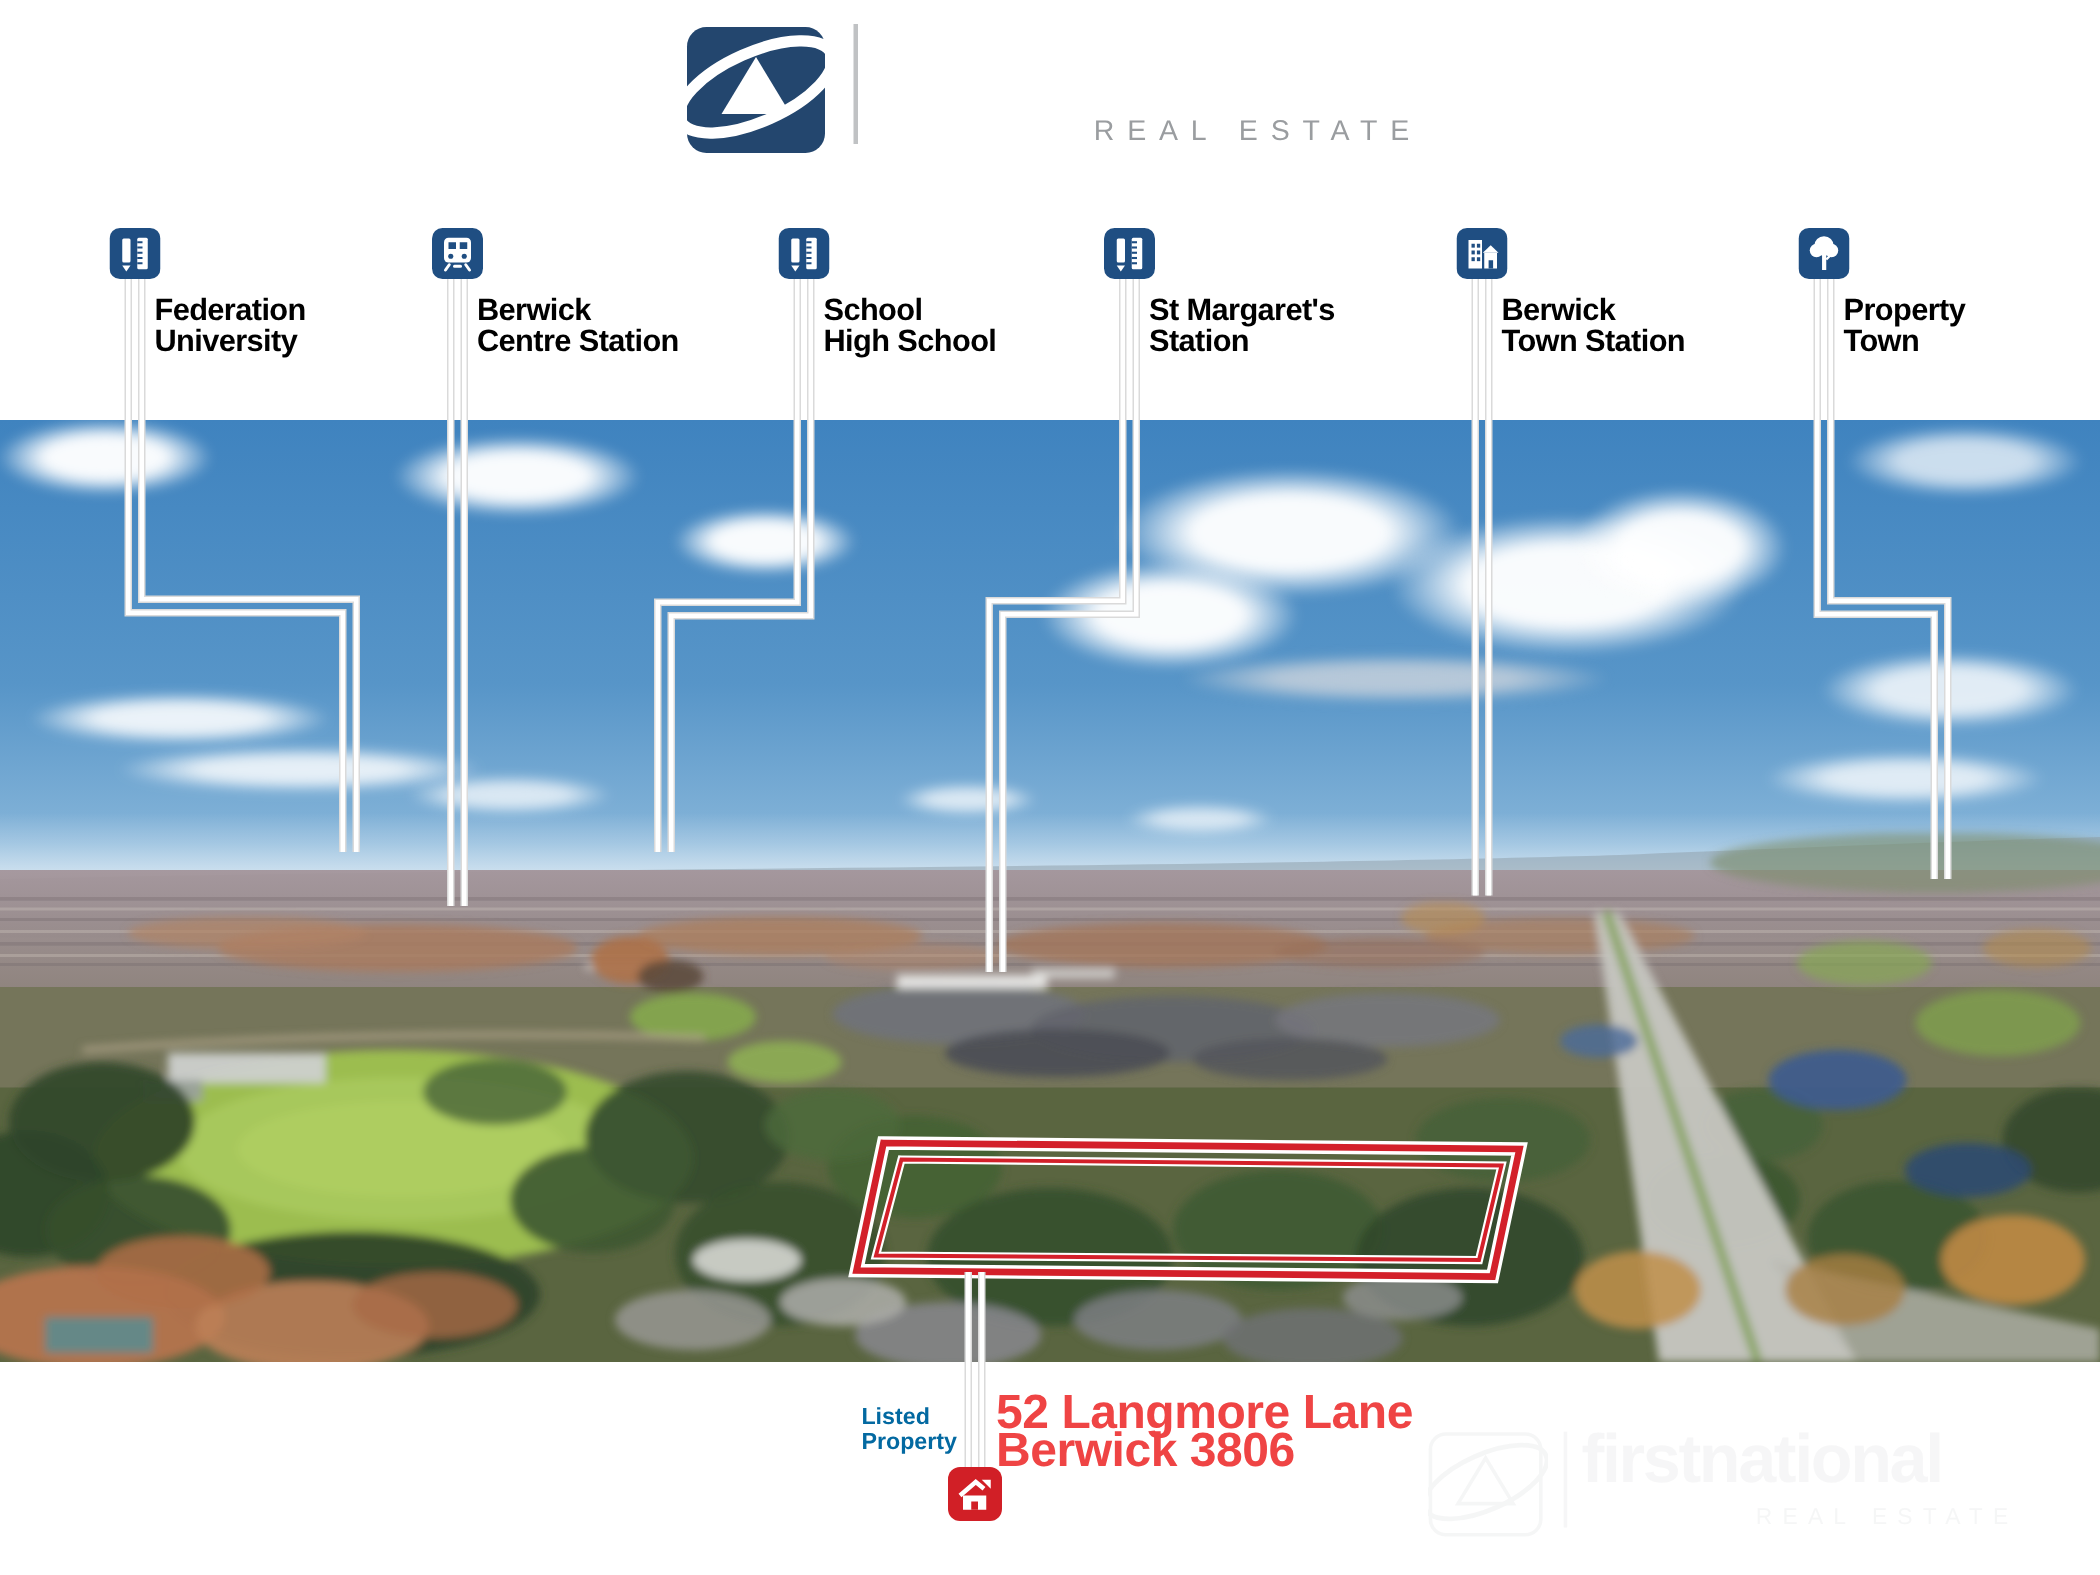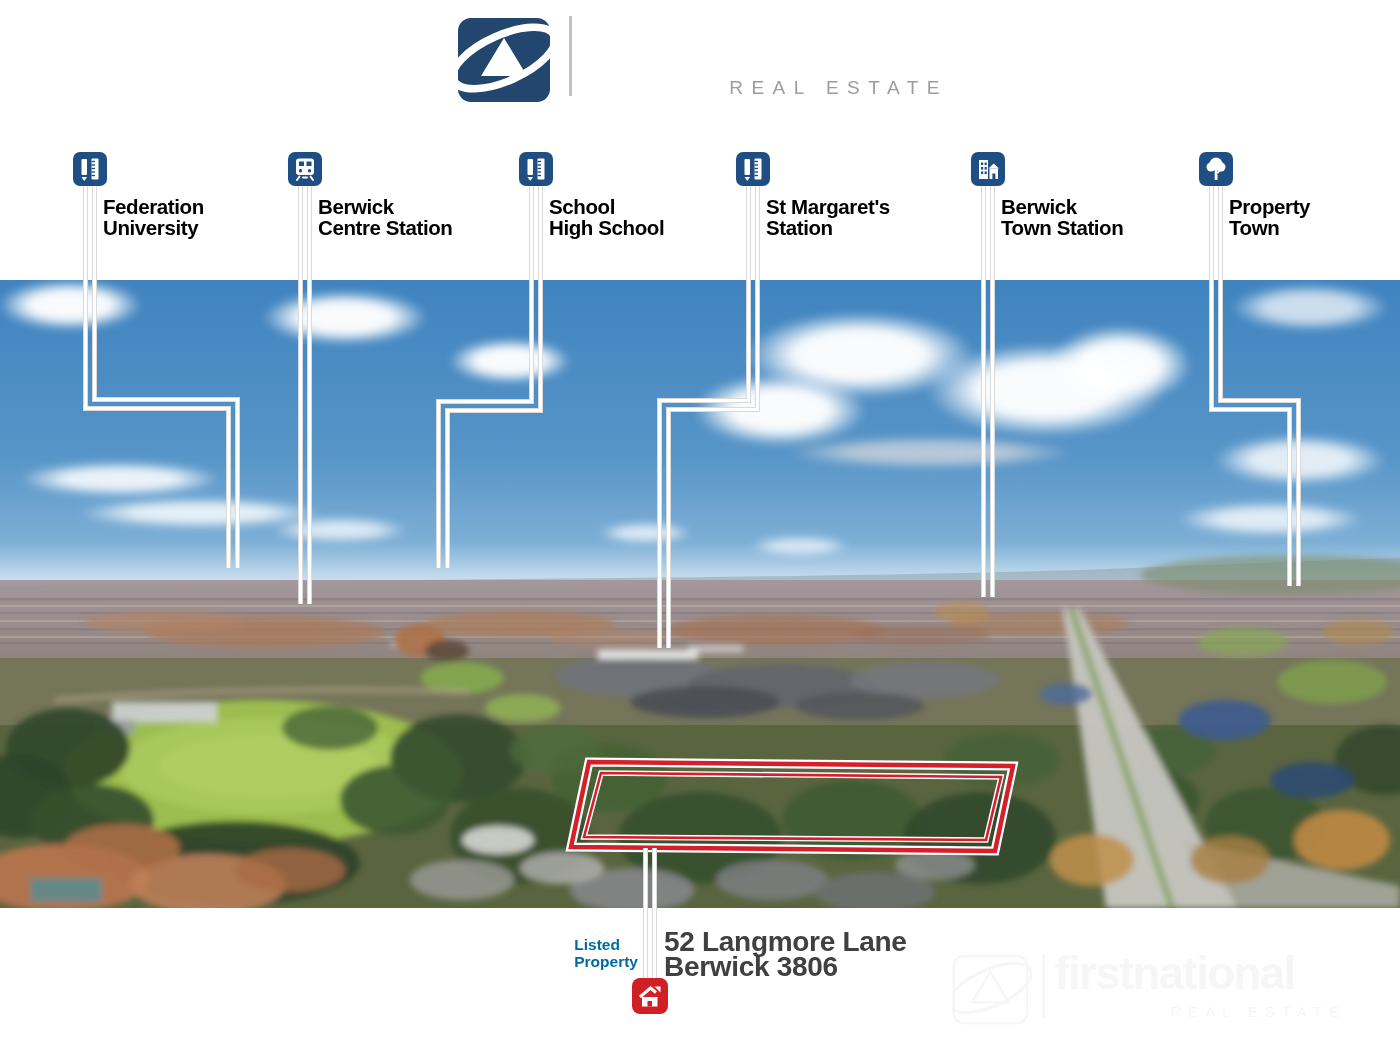--- a/index.html
+++ b/index.html
@@ -36,21 +36,21 @@
 
   
   .leaders{position:absolute;left:0;top:0;z-index:2;}
   .leaders .halo path{stroke:#dadada;stroke-width:5;fill:none;}
   .leaders .line path{stroke:#ffffff;stroke-width:3;fill:none;}
 
   
   .listed-label{position:absolute;top:937px;right:762px;text-align:left;color:#0369a1;
                 font-size:15.5px;font-weight:700;line-height:16.5px;z-index:3;}
   .listed-label span{display:block;}
-  .address{position:absolute;left:664px;top:929px;color:#404040;font-size:28px;font-weight:700;
+  .address{position:absolute;left:664px;top:929px;color:#ef4444;font-size:32px;font-weight:700;
            line-height:25px;letter-spacing:-0.3px;z-index:3;white-space:nowrap;}
   .address span{display:block;}
   .house-badge{position:absolute;left:632px;top:978px;width:36px;height:36px;z-index:3;}
 
   
   .watermark{position:absolute;left:952px;top:948px;width:500px;height:110px;z-index:0;opacity:.55;
              transform:scale(.8);transform-origin:top left;}
   .wm-mark{position:absolute;left:0;top:4px;width:100px;height:92px;}
   .wm-divider{position:absolute;left:113px;top:8px;width:3px;height:80px;background:#f0f0f1;}
   .wm-line{position:absolute;left:128px;top:0;font-size:57px;font-weight:700;letter-spacing:-2px;

